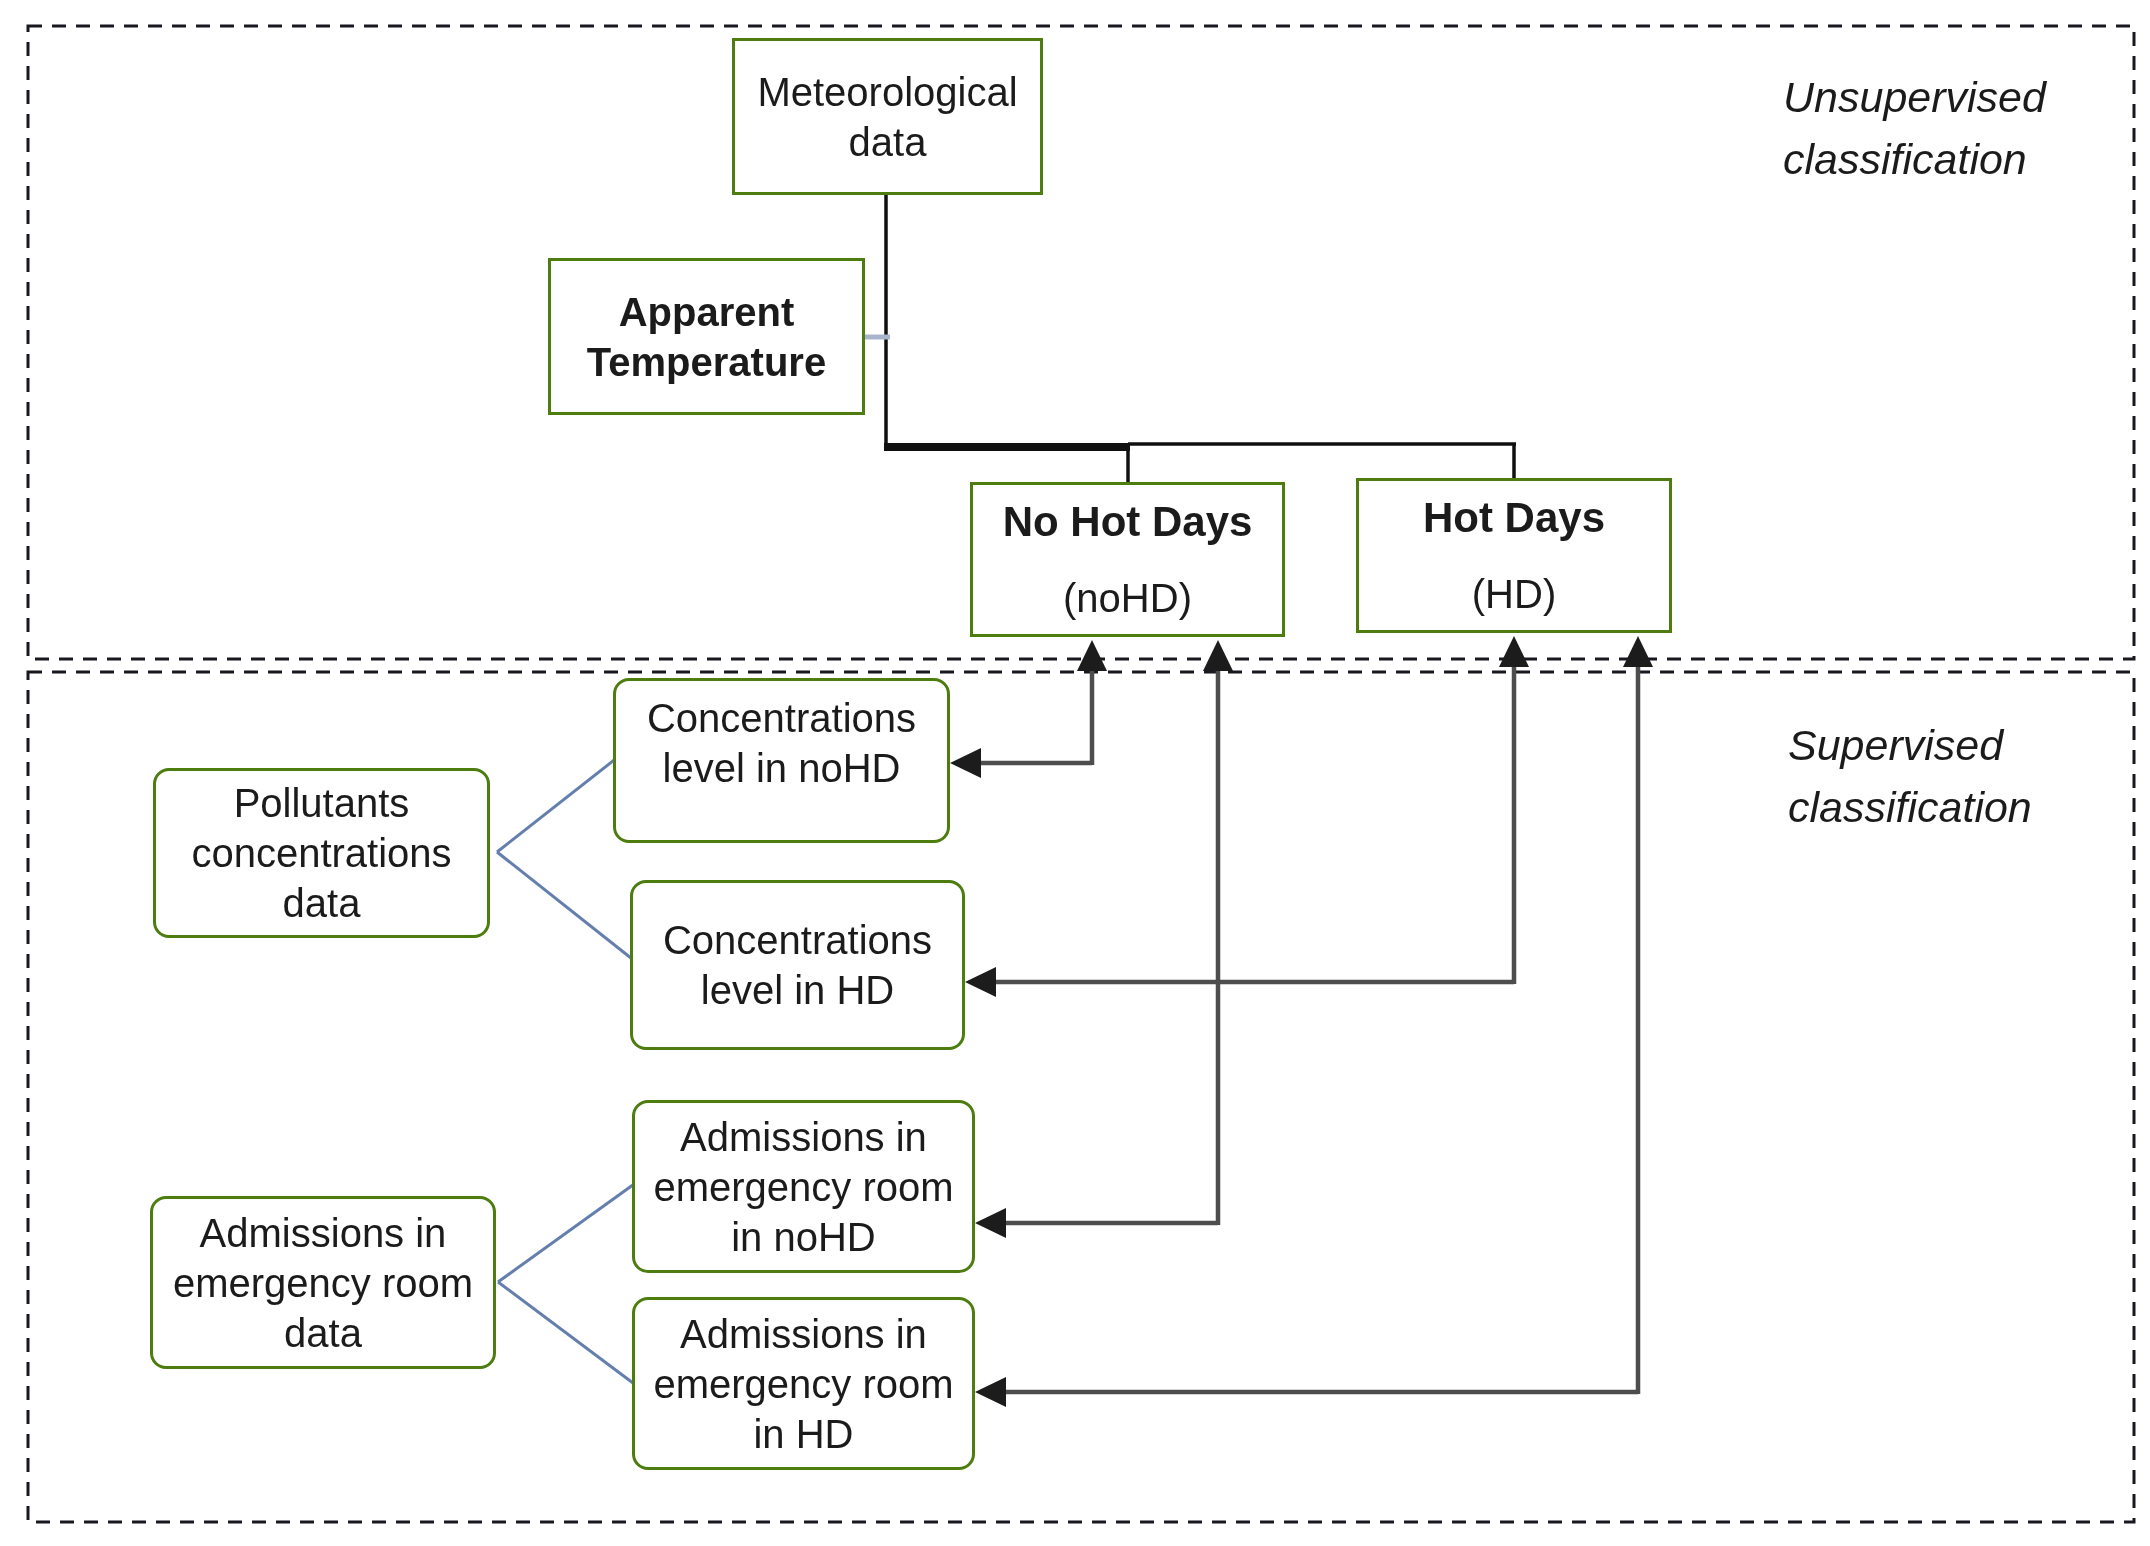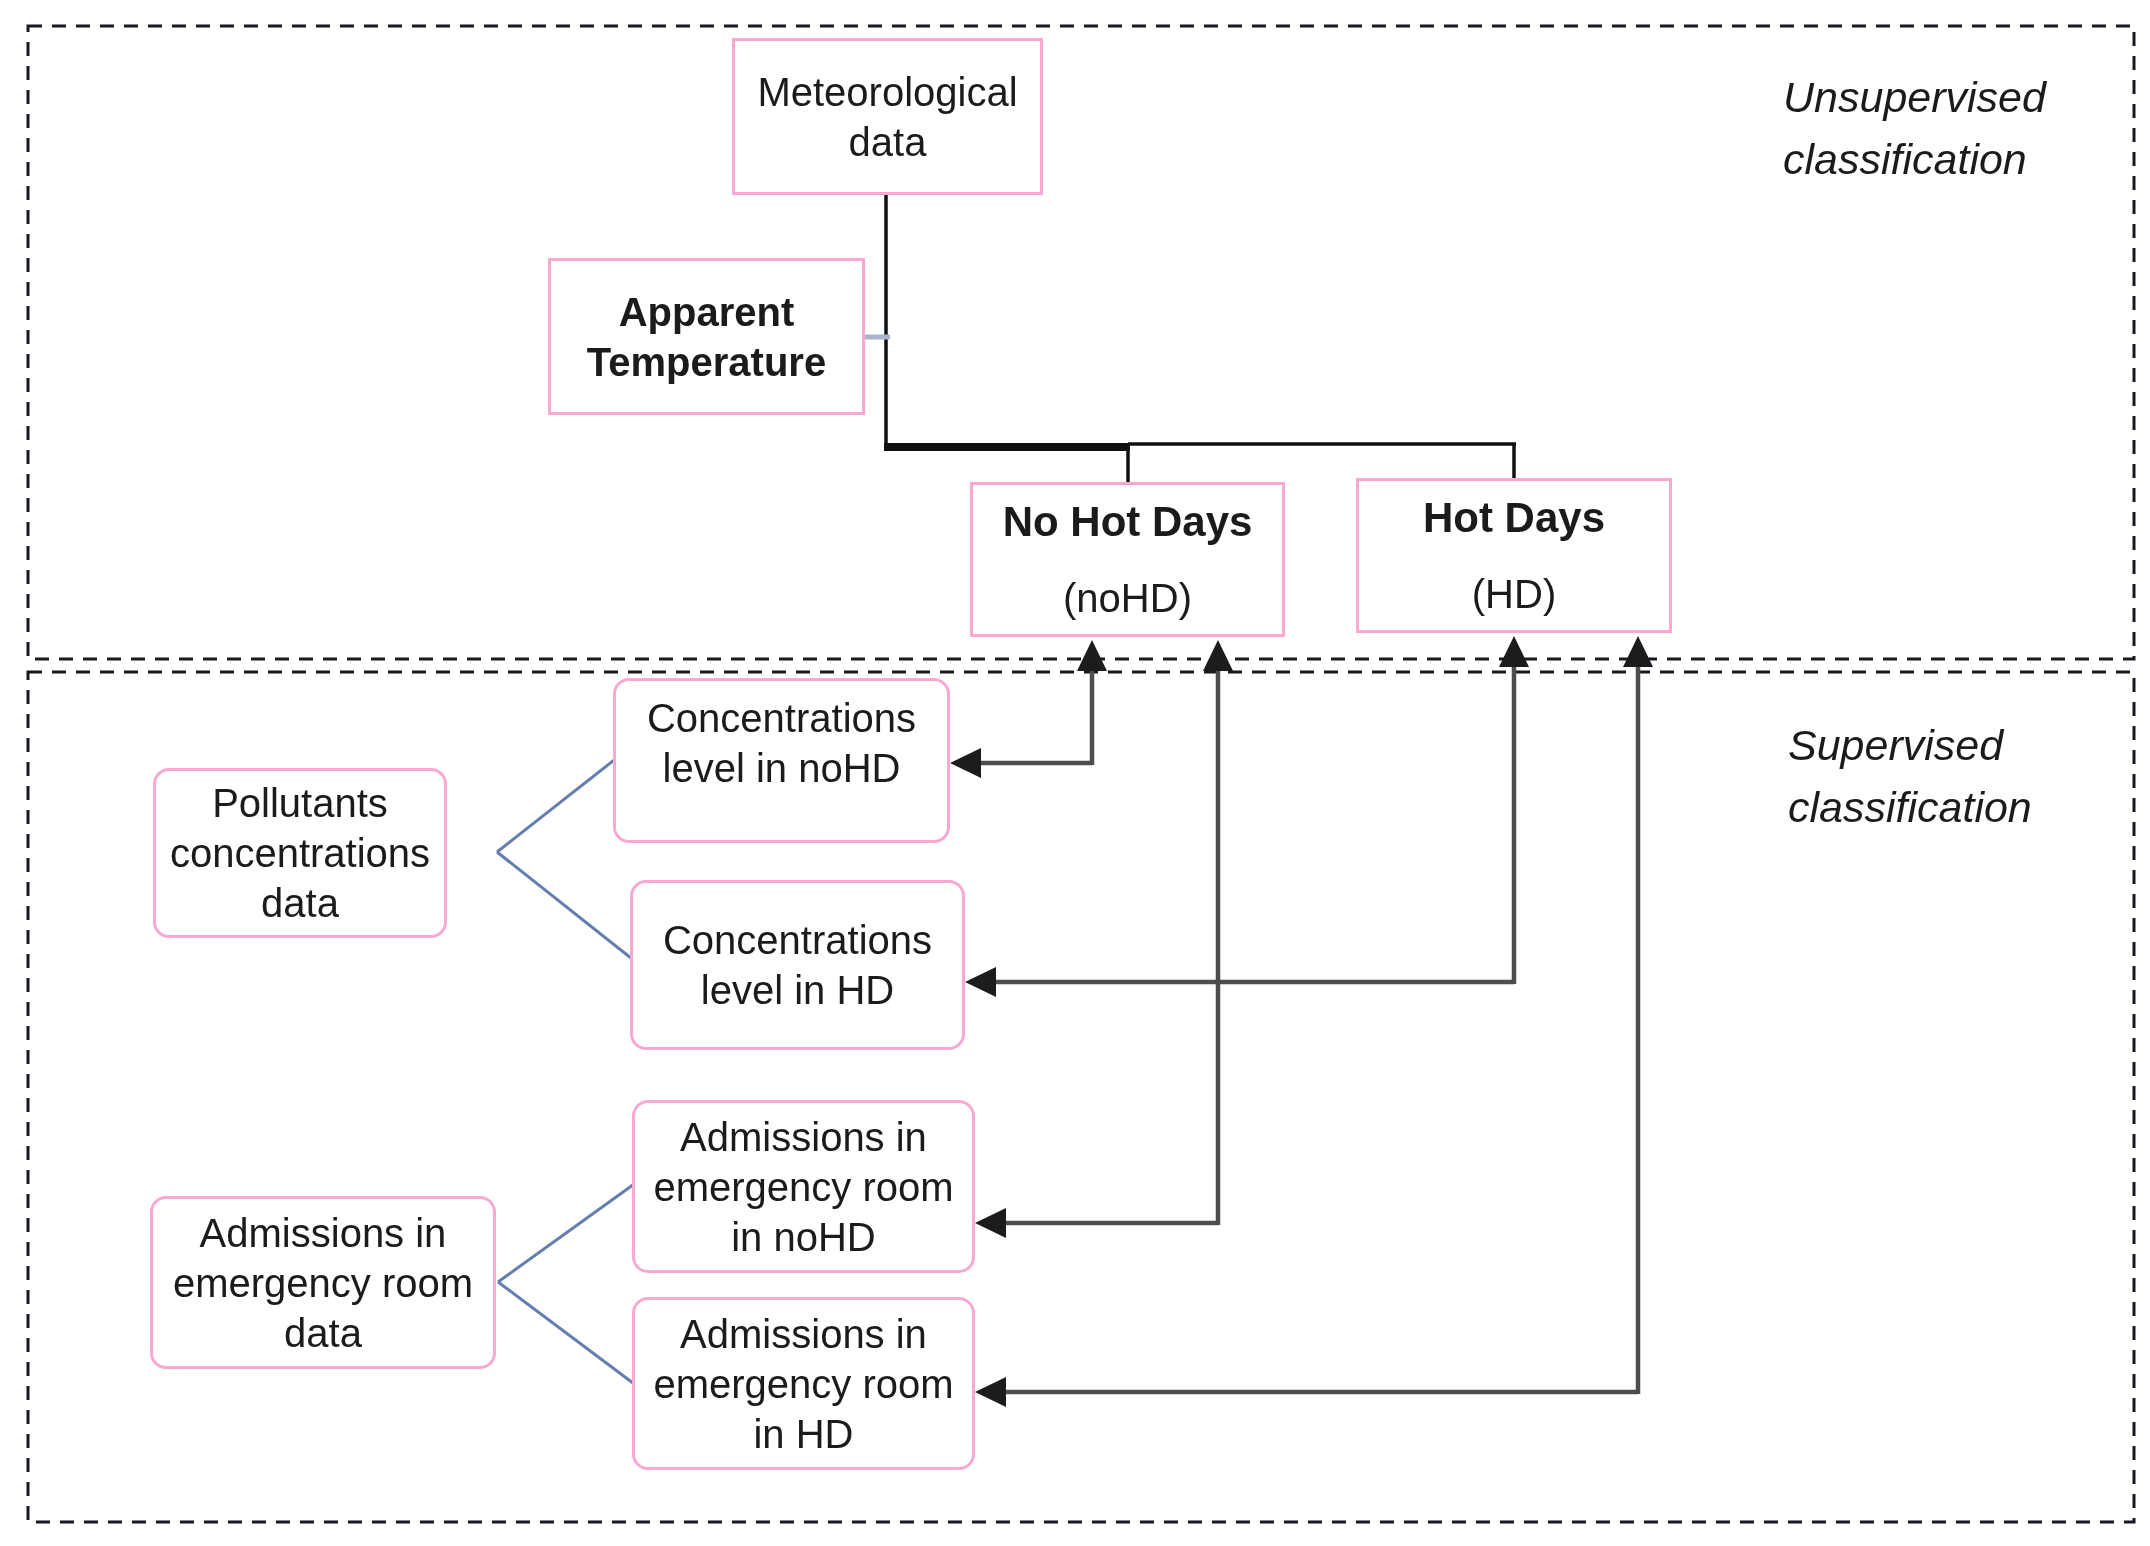--- a/index.html
+++ b/index.html
@@ -27,21 +27,21 @@
   .tree{stroke:#101010;stroke-width:3.5;fill:none;}
   .thick{stroke-width:8;}
   .stub{stroke:var(--stub_gray);stroke-width:5;}
   .blue{stroke:var(--connector_blue);stroke-width:3;}
   .arrow{stroke:var(--arrow_gray);stroke-width:4.5;fill:none;}
   .head{fill:var(--head_black);stroke:none;}
   .node{
     position:absolute;
     box-sizing:border-box;
     background:#ffffff;
-    border:3px solid #f9a8d4;
+    border:3px solid #4d7c0f;
     display:flex;flex-direction:column;
     align-items:center;justify-content:center;
     text-align:center;
     font-size:40px;line-height:1.25;
     z-index:2;
   }
   .node span{white-space:pre-line;}
   .round{border-radius:16px;}
   .align-top{justify-content:flex-start;padding-top:12px;}
   .node .title{font-weight:bold;font-size:42px;white-space:pre-line;}
@@ -49,21 +49,21 @@
   .section-label{
     position:absolute;z-index:2;
     font-style:italic;font-size:43px;line-height:1.45;
     white-space:pre-line;text-align:left;
   }
   
   #meteo{left:732px;top:38px;width:311px;height:157px;}
   #apptemp{left:548px;top:258px;width:317px;height:157px;font-weight:bold;}
   #nohd{left:970px;top:482px;width:315px;height:155px;}
   #hd{left:1356px;top:478px;width:316px;height:155px;}
-  #pollutants{left:153px;top:768px;width:294px;height:170px;}
+  #pollutants{left:153px;top:768px;width:337px;height:170px;}
   #conc-nohd{left:613px;top:678px;width:337px;height:165px;}
   #conc-hd{left:630px;top:880px;width:335px;height:170px;}
   #adm-data{left:150px;top:1196px;width:346px;height:173px;}
   #adm-nohd{left:632px;top:1100px;width:343px;height:173px;}
   #adm-hd{left:632px;top:1297px;width:343px;height:173px;}
   #label-unsup{left:1783px;top:50px;width:330px;margin-top:16px;}
   #label-sup{left:1788px;top:714px;width:330px;}
 </style>
 </head>
 <body>

